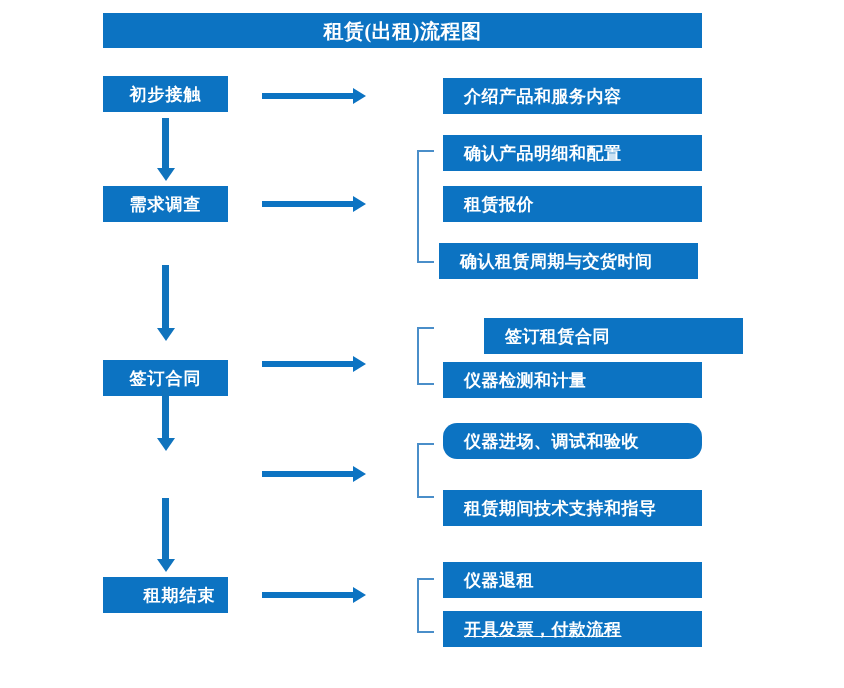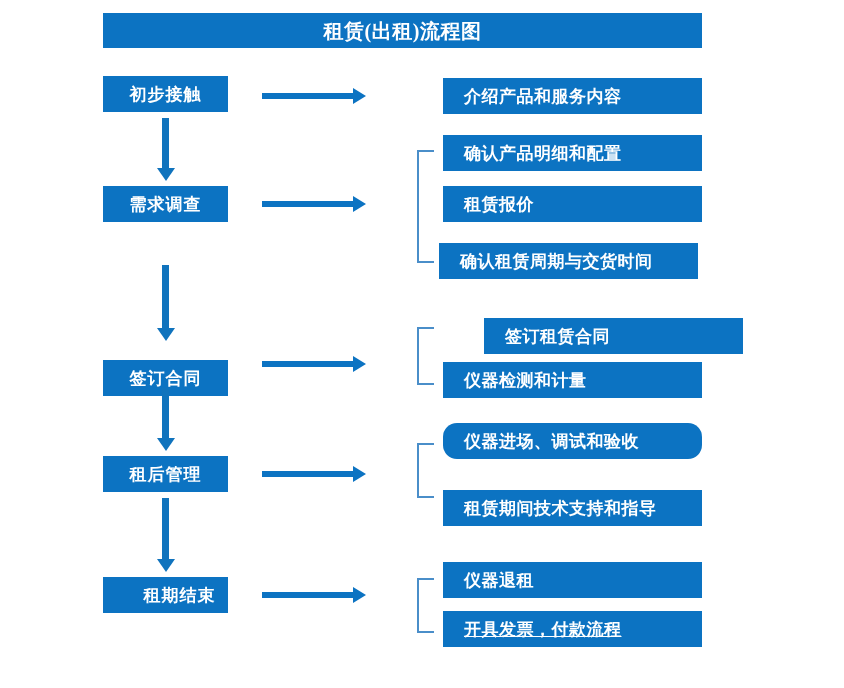--- a/index.html
+++ b/index.html
@@ -121,23 +121,20 @@
 
   <div class="box stage-box" style="left:103px; top:76px;">
     <span>初步接触</span>
   </div>
   <div class="box stage-box" style="left:103px; top:186px;">
     <span>需求调查</span>
   </div>
   <div class="box stage-box" style="left:103px; top:360px;">
     <span>签订合同</span>
   </div>
-  <div class="box stage-box" style="left:103px; top:456px;">
-    <span>租后管理</span>
-  </div>
   <div class="box stage-box" style="left:103px; top:577px;padding-left:28px;">
     <span>租期结束</span>
   </div>
 
   <div class="v-arrow" style="left:157px; top:118px; height:63px;">
     <div class="shaft"></div>
       <div class="head"></div>
   </div>
   <div class="v-arrow" style="left:157px; top:265px; height:76px;">
     <div class="shaft"></div>

